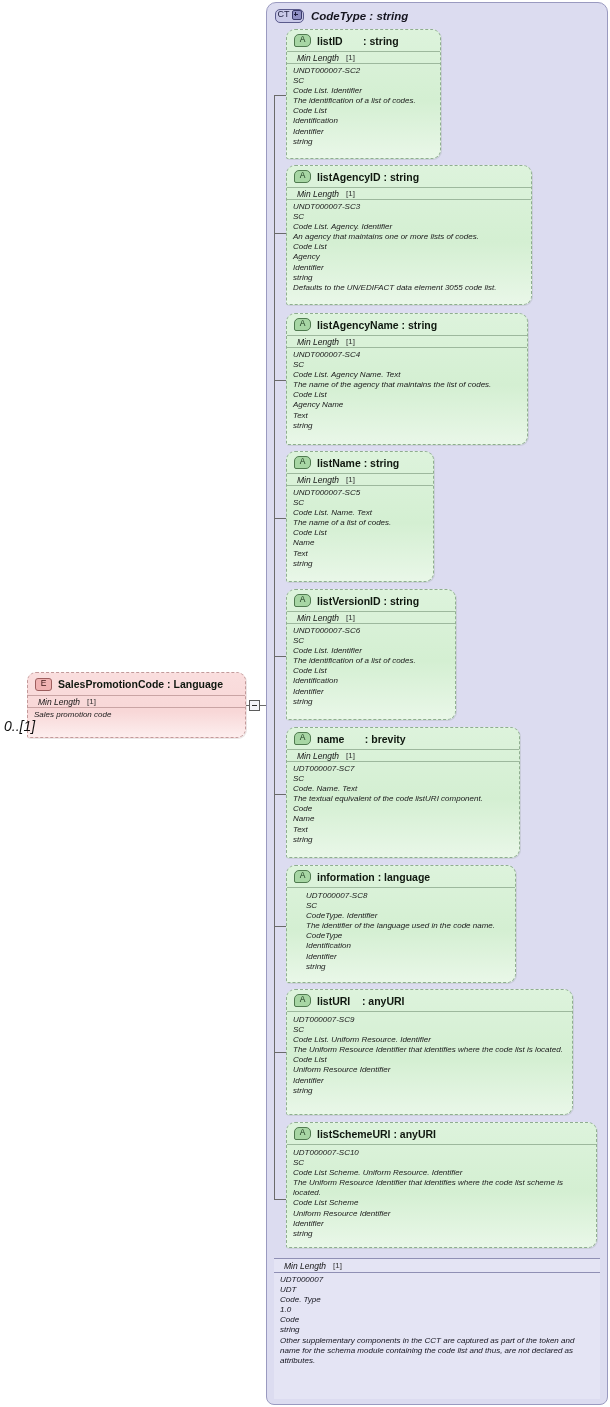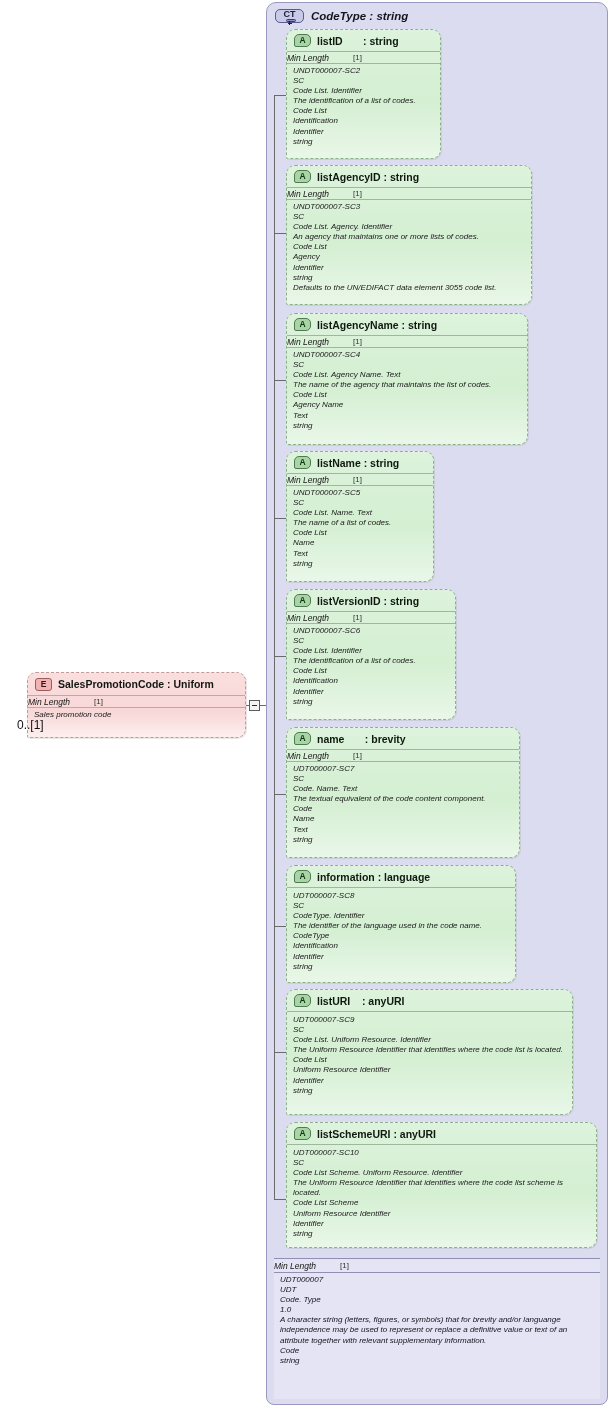--- a/index.html
+++ b/index.html
@@ -18,23 +18,23 @@
     background:#dcdcf0;
     border:1px solid #9a9ac0;
     border-radius:10px 10px 8px 8px;
     box-shadow:0 0 0 0 transparent;
   }
   #ct-container .ct-head{
     position:absolute;left:0;top:0;width:100%;height:26px;
     display:flex;align-items:center;gap:7px;padding-left:8px;box-sizing:border-box;
   }
   .badge{
-    display:inline-flex;align-items:center;justify-content:center;
-    font-size:9px;font-weight:bold;border-radius:4px;
-    box-sizing:border-box;line-height:1;flex-direction:column;
+    display:inline-flex;align-items:flex-start;justify-content:center;
+    font-size:9px;font-weight:normal;border-radius:4px;
+    box-sizing:border-box;line-height:1;
   }
   .badge-ct{
     width:29px;height:14px;background:#c9c9e8;border:1px solid #5a5a8c;
     color:#1c1c3c;border-radius:5px;letter-spacing:0px;font-size:9px;
   }
   .badge-ct .plus{
     display:inline-block;width:8px;height:8px;margin-left:2px;
     background:#8f8fc4;border:1px solid #3a3a6a;border-radius:2px;position:relative;
   }
   .badge-ct .plus:before,.badge-ct .plus:after{
@@ -54,22 +54,22 @@
   .attr-head{
     height:21px;display:flex;align-items:center;gap:6px;padding-left:7px;box-sizing:border-box;
   }
   .badge-a{
     width:17px;height:13px;background:#a7d6a4;border:1px solid #4f7a4f;
     color:#17331a;border-radius:5px 5px 5px 2px;font-size:8.5px;
   }
   .attr-name{font-size:10.5px;font-weight:bold;color:#101810;white-space:pre;text-align:center;}
   .rule-row{
     border-top:1px solid #9db89d;border-bottom:1px solid #9db89d;
-    height:13px;display:flex;align-items:center;gap:24px;
-    padding-left:0;box-sizing:border-box;
+    height:13px;display:flex;align-items:center;gap:7px;
+    padding-left:10px;box-sizing:border-box;
   }
   .rule-name{font-size:8.5px;font-style:italic;color:#151515;}
   .rule-card{font-size:8px;color:#333;}
   .doc-lines{padding:2px 5px 3px 6px;}
   .doc-lines div{
     font-size:8px;font-style:italic;color:#1a1a1a;line-height:10.1px;
     white-space:normal;
   }
 
   
@@ -81,21 +81,21 @@
     box-shadow:1px 1px 0 rgba(150,120,120,.18);
   }
   #el-box .attr-head{height:22px;}
   .badge-e{
     width:17px;height:13px;background:#f0b2b2;border:1px solid #9c5d5d;
     color:#3a1414;border-radius:3px;font-size:8.5px;
   }
   #el-box .rule-row{border-color:#c9a4a4;}
   #el-box .doc-lines div{color:#1a1a1a;}
   .card-label{
-    position:absolute;left:17px;top:718px;font-size:12px;
+    position:absolute;left:4px;top:718px;font-size:14px;font-style:italic;
     color:#111;white-space:nowrap;
   }
 
   
   .line{position:absolute;background:#6a6a6a;}
   .hline{height:1px;}
   .vline{width:1px;}
   .expander{
     position:absolute;width:11px;height:11px;background:#f4f4f8;
     border:1px solid #5b5b5b;box-sizing:border-box;
@@ -116,21 +116,21 @@
 </style>
 </head>
 <body>
 
 <div class="line hline" style="left:246px;top:705px;width:20px;"></div>
 <div class="expander" style="left:249px;top:700px;"></div>
 
 <div class="xsd-box" id="el-box">
   <div class="attr-head">
     <span class="badge badge-e">E</span>
-    <span class="attr-name">SalesPromotionCode : Uniform</span>
+    <span class="attr-name">SalesPromotionCode : Language</span>
   </div>
   <div class="rule-row">
     <span class="rule-name">Min Length</span>
     <span class="rule-card">[1]</span>
   </div>
   <div class="doc-lines">
     <div>Sales promotion code</div>
   </div>
 </div>
 <div class="card-label">0..[1]</div>
@@ -269,35 +269,35 @@
     <span class="attr-name">name       : brevity</span>
   </div>
   <div class="rule-row">
     <span class="rule-name">Min Length</span>
     <span class="rule-card">[1]</span>
   </div>
   <div class="doc-lines">
     <div>UDT000007-SC7</div>
     <div>SC</div>
     <div>Code. Name. Text</div>
-    <div>The textual equivalent of the code content component.</div>
+    <div>The textual equivalent of the code listURI component.</div>
     <div>Code</div>
     <div>Name</div>
     <div>Text</div>
     <div>string</div>
   </div>
 </div>
 
 <div class="xsd-box attr-box" style="left:286px;top:865px;width:230px;height:118px;">
   <div class="attr-head">
     <span class="badge badge-a">A</span>
     <span class="attr-name">information : language</span>
   </div>
   <div style="border-top:1px solid #9db89d;height:0;"></div>
-  <div class="doc-lines" style="padding-top:3px;">
+  <div class="doc-lines" style="padding-top:3px;margin-left:13px;">
     <div>UDT000007-SC8</div>
     <div>SC</div>
     <div>CodeType. Identifier</div>
     <div>The identifier of the language used in the code name.</div>
     <div>CodeType</div>
     <div>Identification</div>
     <div>Identifier</div>
     <div>string</div>
   </div>
 </div>
@@ -341,17 +341,17 @@
 <div class="xsd-box" id="ct-foot">
   <div class="rule-row">
     <span class="rule-name">Min Length</span>
     <span class="rule-card">[1]</span>
   </div>
   <div class="doc-lines">
     <div>UDT000007</div>
     <div>UDT</div>
     <div>Code. Type</div>
     <div>1.0</div>
-    <div>A character string (letters, figures, or symbols) that for brevity and/or languange independence may be used to represent or replace a definitive value or text of an attribute together with relevant supplementary information.</div>
     <div>Code</div>
     <div>string</div>
+    <div>Other supplementary components in the CCT are captured as part of the token and name for the schema module containing the code list and thus, are not declared as attributes.</div>
   </div>
 </div>
 
 </body></html>

